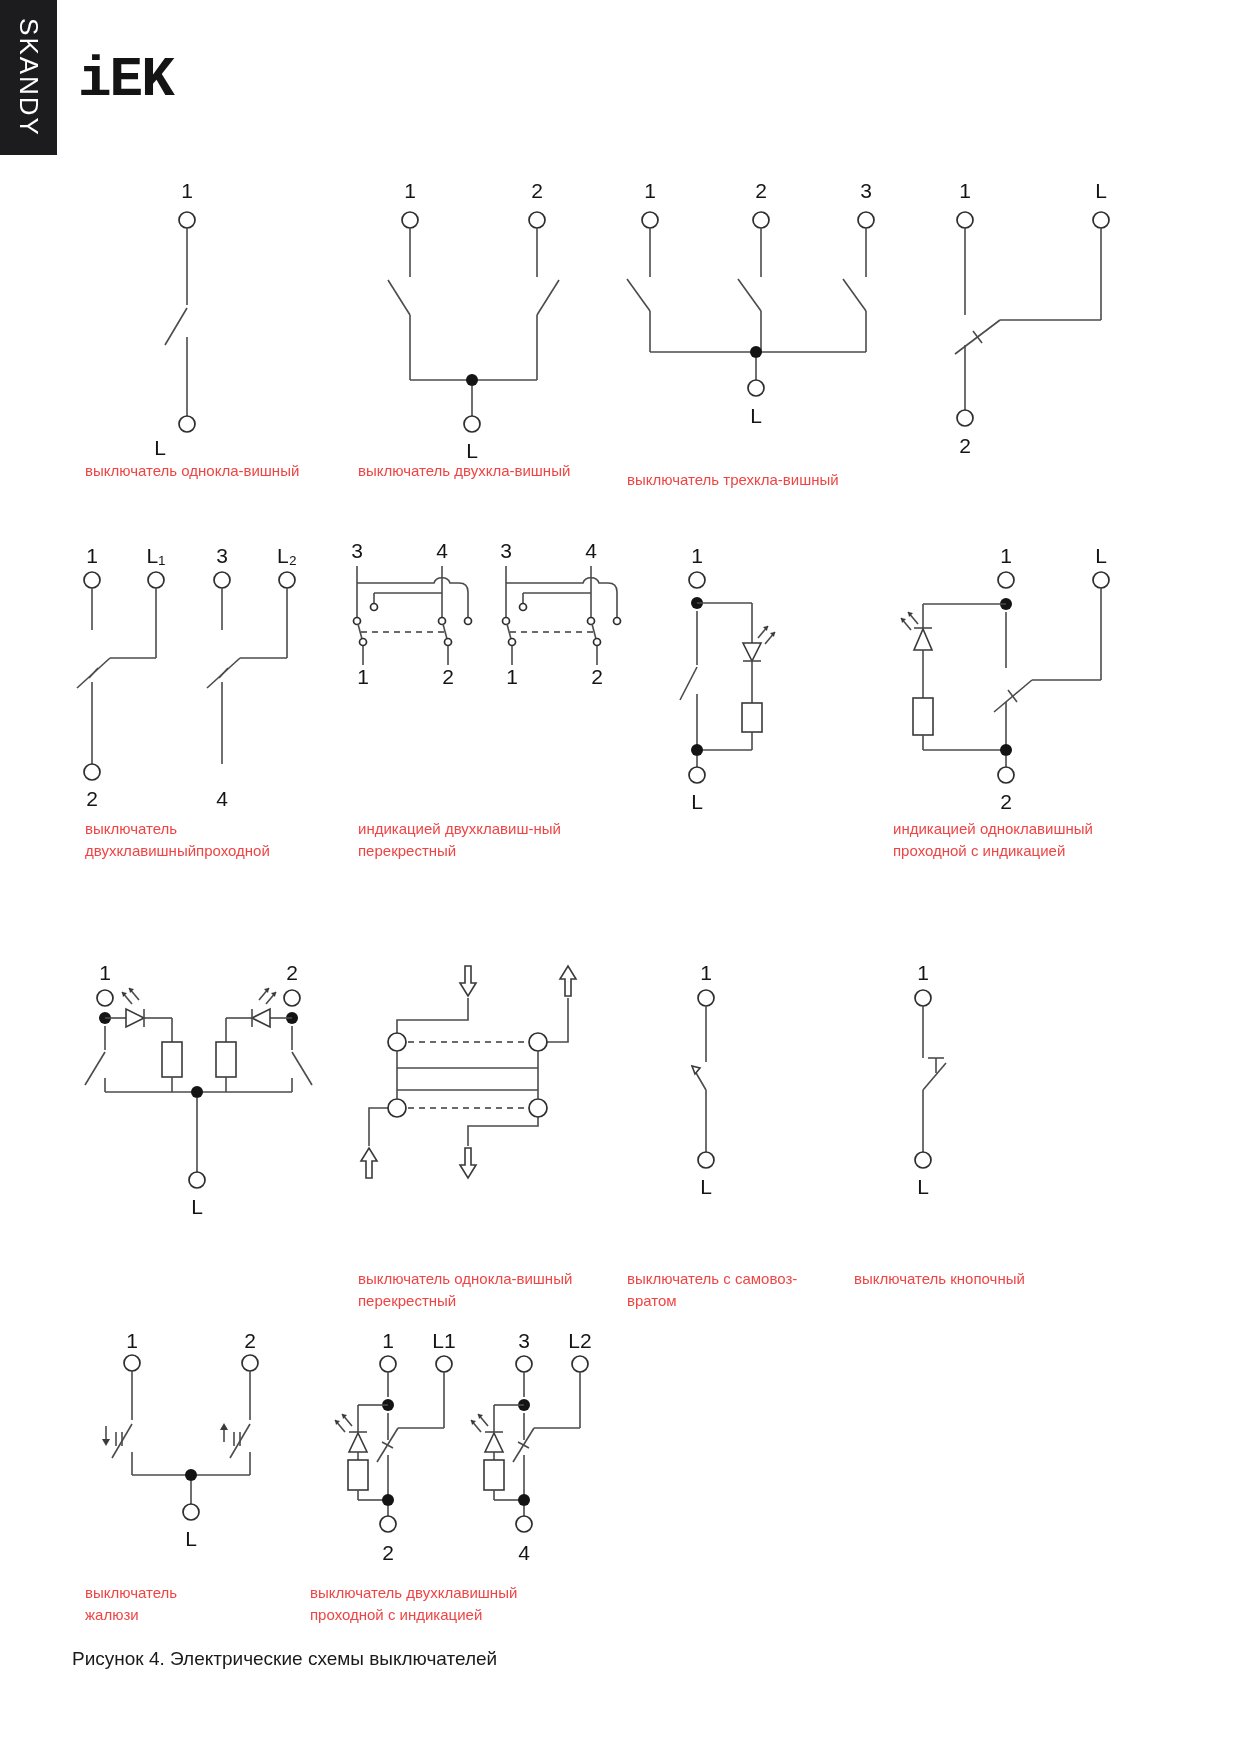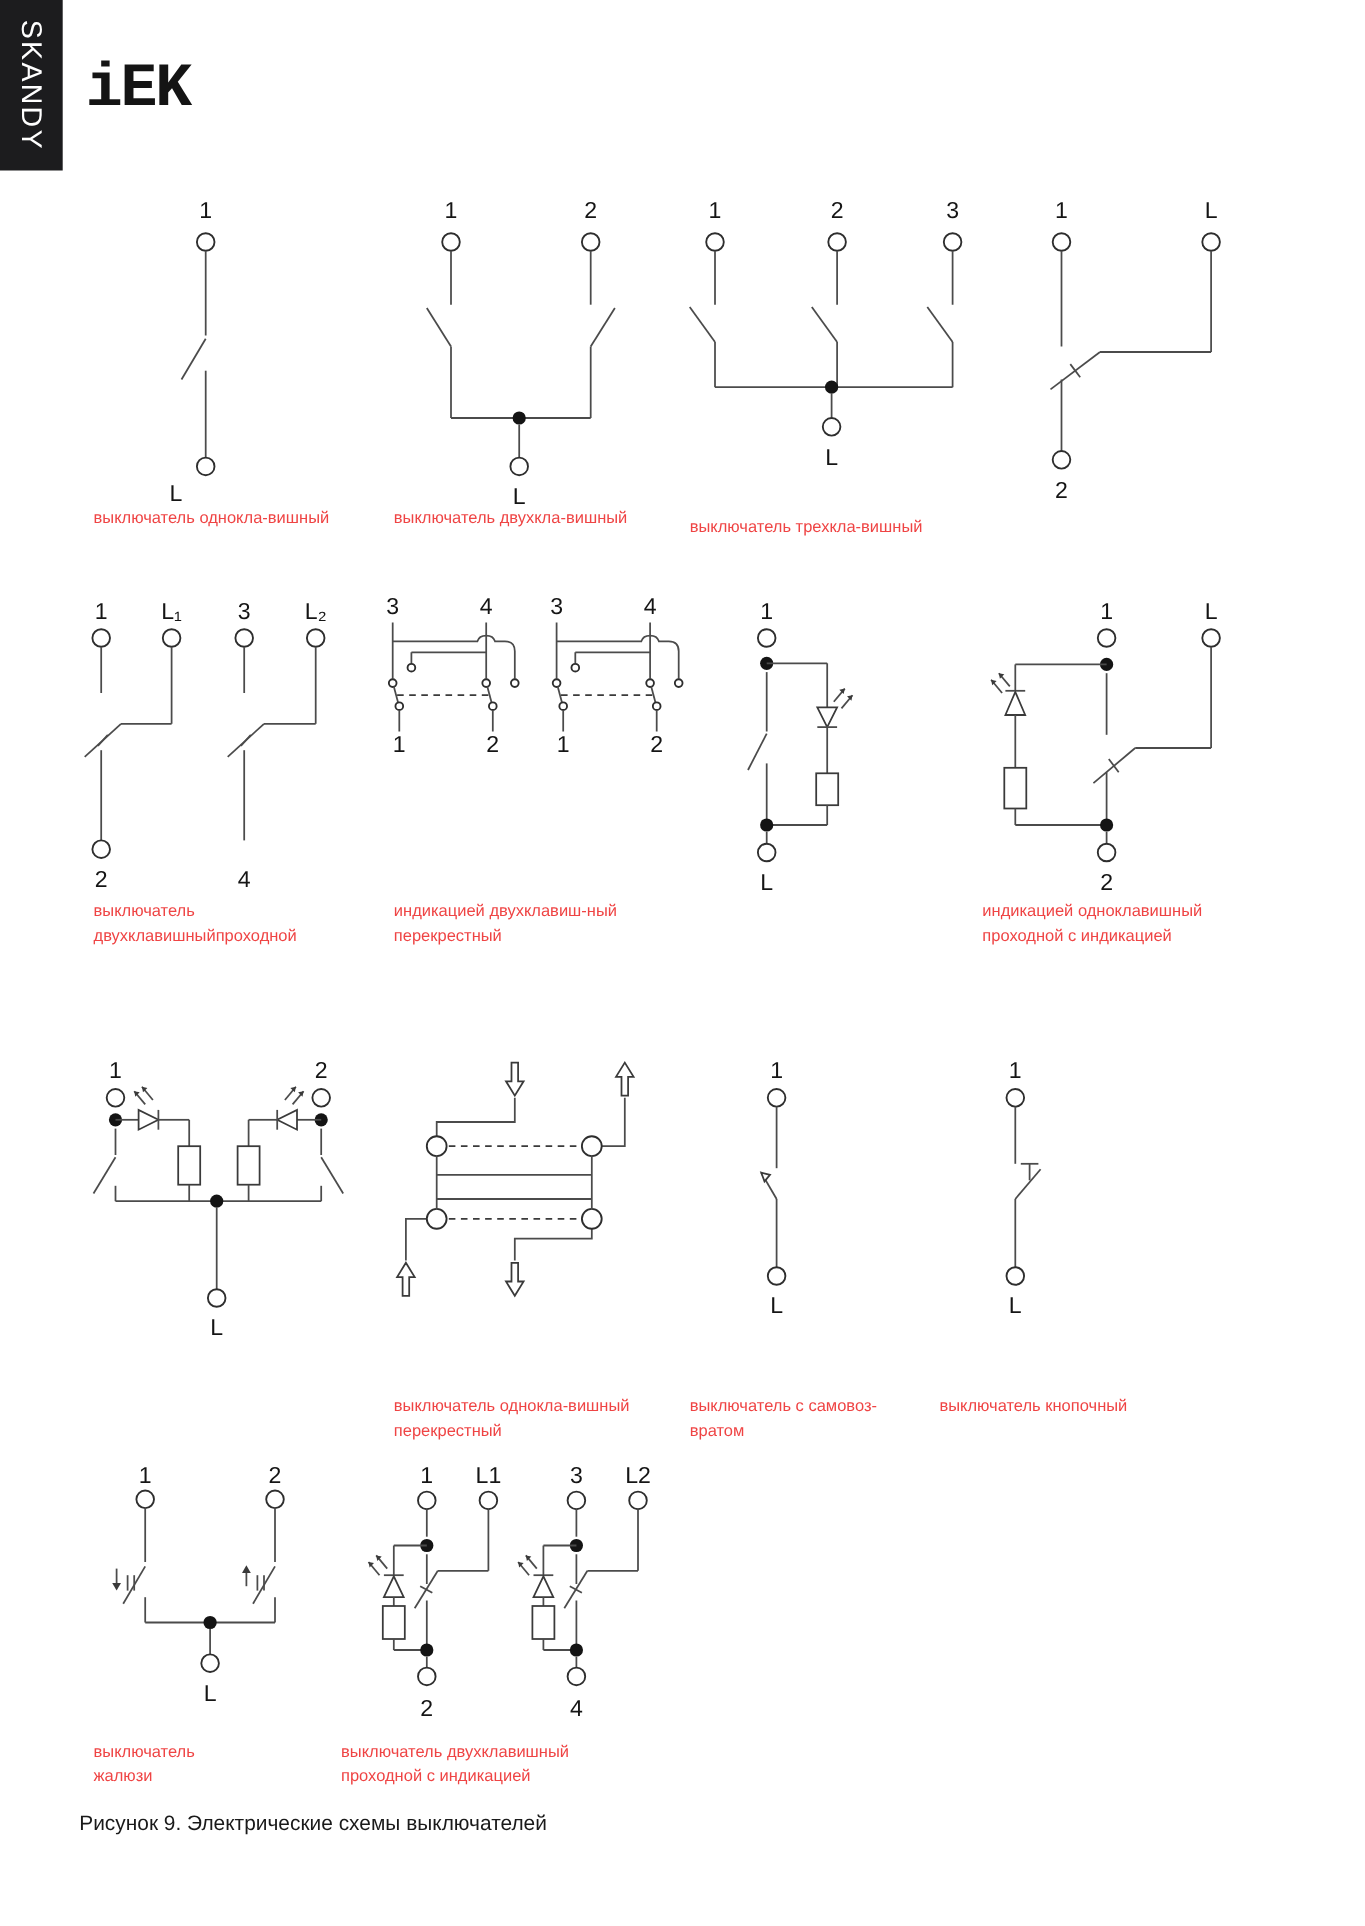--- a/index.html
+++ b/index.html
@@ -468,15 +468,15 @@
     <text class="tl" x="214" y="240">4</text>
   </svg>
 
   <div class="cap" style="left:85px;top:1582px">
     <span>выключатель</span><br>
     <span>жалюзи</span></div>
   <div class="cap" style="left:310px;top:1582px">
     <span>выключатель двухклавишный</span><br>
     <span>проходной с индикацией</span></div>
 
-  <div class="figcap" style="left:72px;top:1648px">Рисунок 9. Электрические схемы выключателей</div>
+  <div class="figcap" style="left:72px;top:1648px">Рисунок 4. Электрические схемы выключателей</div>
 
 </div>
 
 </body></html>

